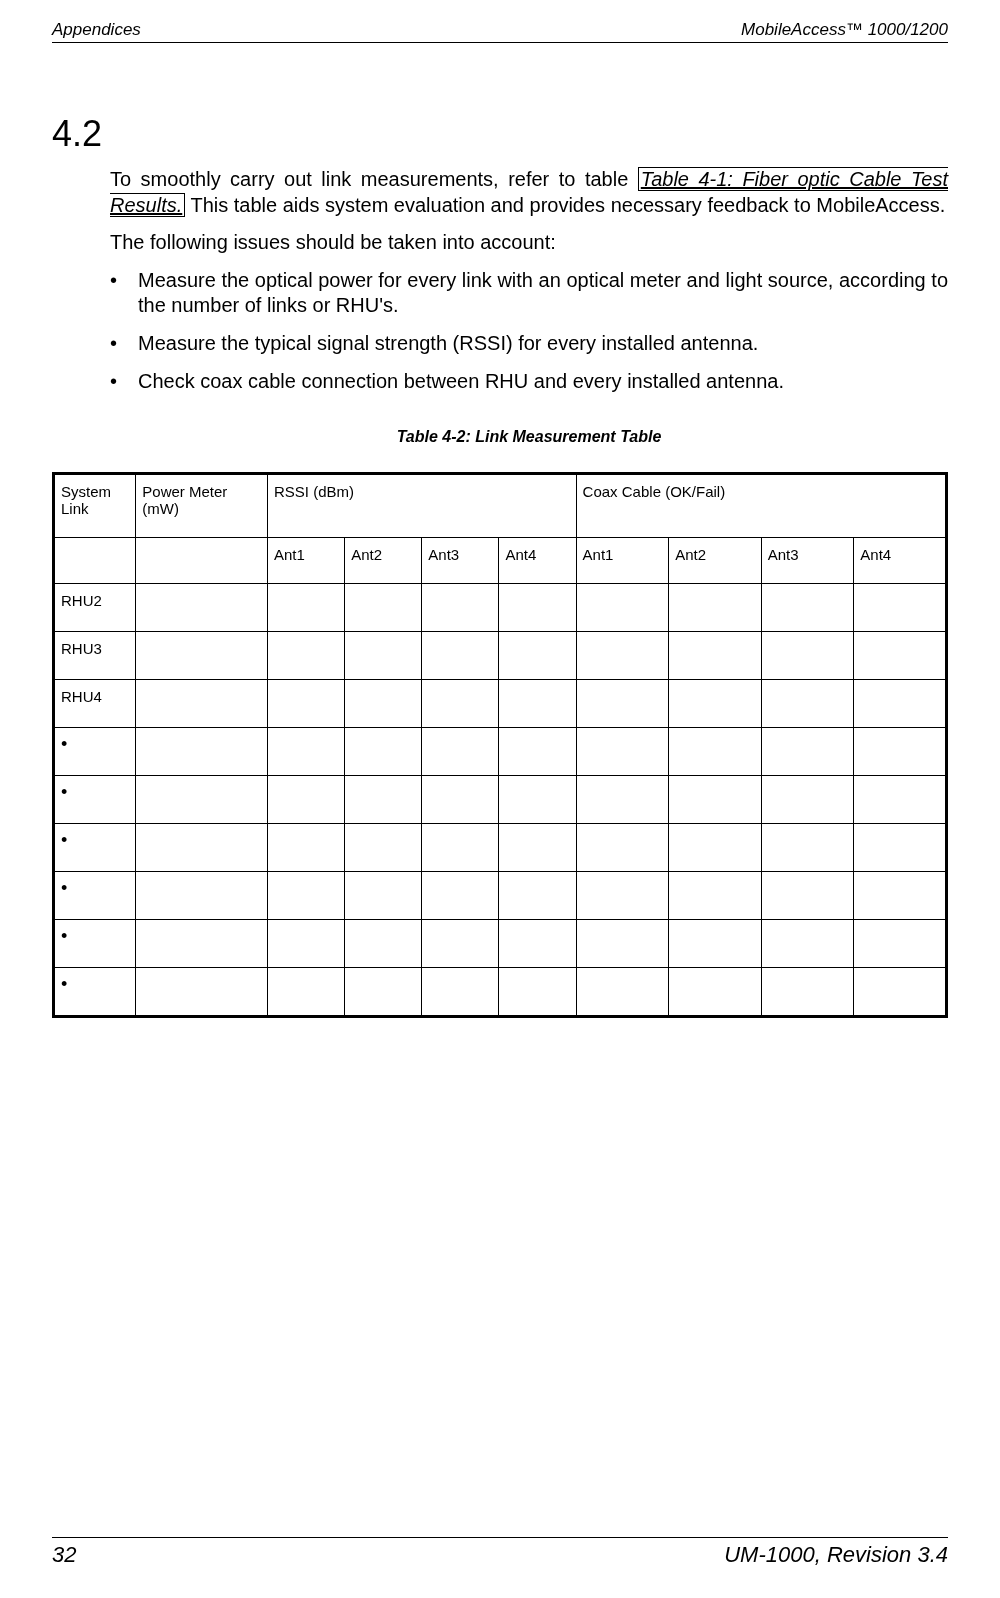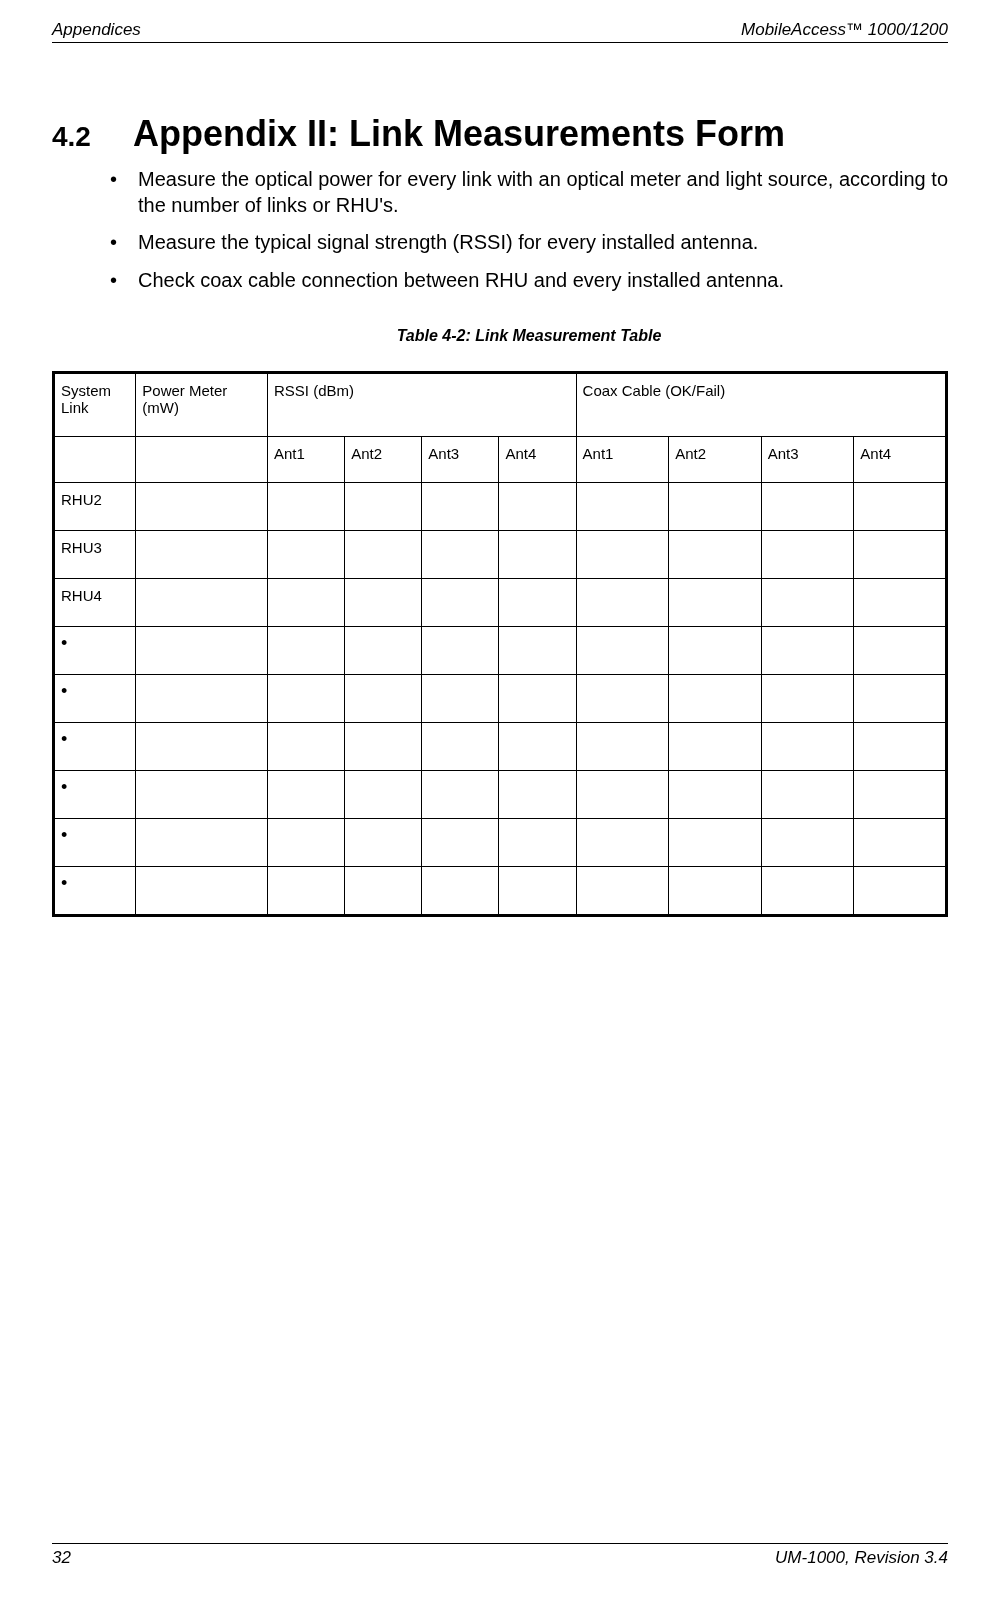--- a/index.html
+++ b/index.html
@@ -31,22 +31,22 @@
     flex: 1;
     padding-left: 58px;
   }
   .h2-row {
     display: flex;
     align-items: baseline;
     margin-top: 70px;
     margin-left: -58px;
   }
   .h2-num {
-    font-size: 28px;
-    font-weight: bold;
+    font-size: 36px;
+    font-weight: normal;
     margin-right: 42px;
   }
   .h2-text {
     font-size: 36px;
     font-weight: bold;
   }
   .para {
     font-size: 20px;
     line-height: 1.28;
     margin-top: 12px;
@@ -102,41 +102,44 @@
   .col-sys { width: 80px; }
   .col-pow { width: 128px; }
   .col-ant { width: 75px; }
   .col-coax { width: 90px; }
   .row-dot td:first-child { font-size: 18px; padding-top: 6px; padding-bottom: 20px; }
   .footer {
     border-top: 1px solid #000;
     display: flex;
     justify-content: space-between;
     font-style: italic;
-    font-size: 17px;
+    font-size: 22px;
     padding-top: 4px;
     margin-top: auto;
   }
 </style>
 </head>
 <body>
 
 <div class="page">
   <div class="top-line">
     <span>Appendices</span>
     <span>MobileAccess™  1000/1200</span>
   </div>
 
   <div class="content">
     <div class="h2-row">
       <span class="h2-num">4.2</span>
-      <span class="h2-text">Appendix II: Link Measurements Form</span>
-    </div>
-
-
+    </div>
+
+    <div class="para">
+      <span>To smoothly carry out link measurements, refer to table </span><span class="link-box">Table 4-1: Fiber optic Cable Test Results.</span><span> This table aids system evaluation and provides necessary feedback to MobileAccess.</span>
+    </div>
+
+    <div class="para">The following issues should be taken into account:</div>
 
     <div class="bullets">
       <div class="bullet">
         <span class="dot">•</span>
         <span>Measure the optical power for every link with an optical meter and light source, according to the number of links or RHU's.</span>
       </div>
       <div class="bullet">
         <span class="dot">•</span>
         <span>Measure the typical signal strength (RSSI) for every installed antenna.</span>
       </div>

